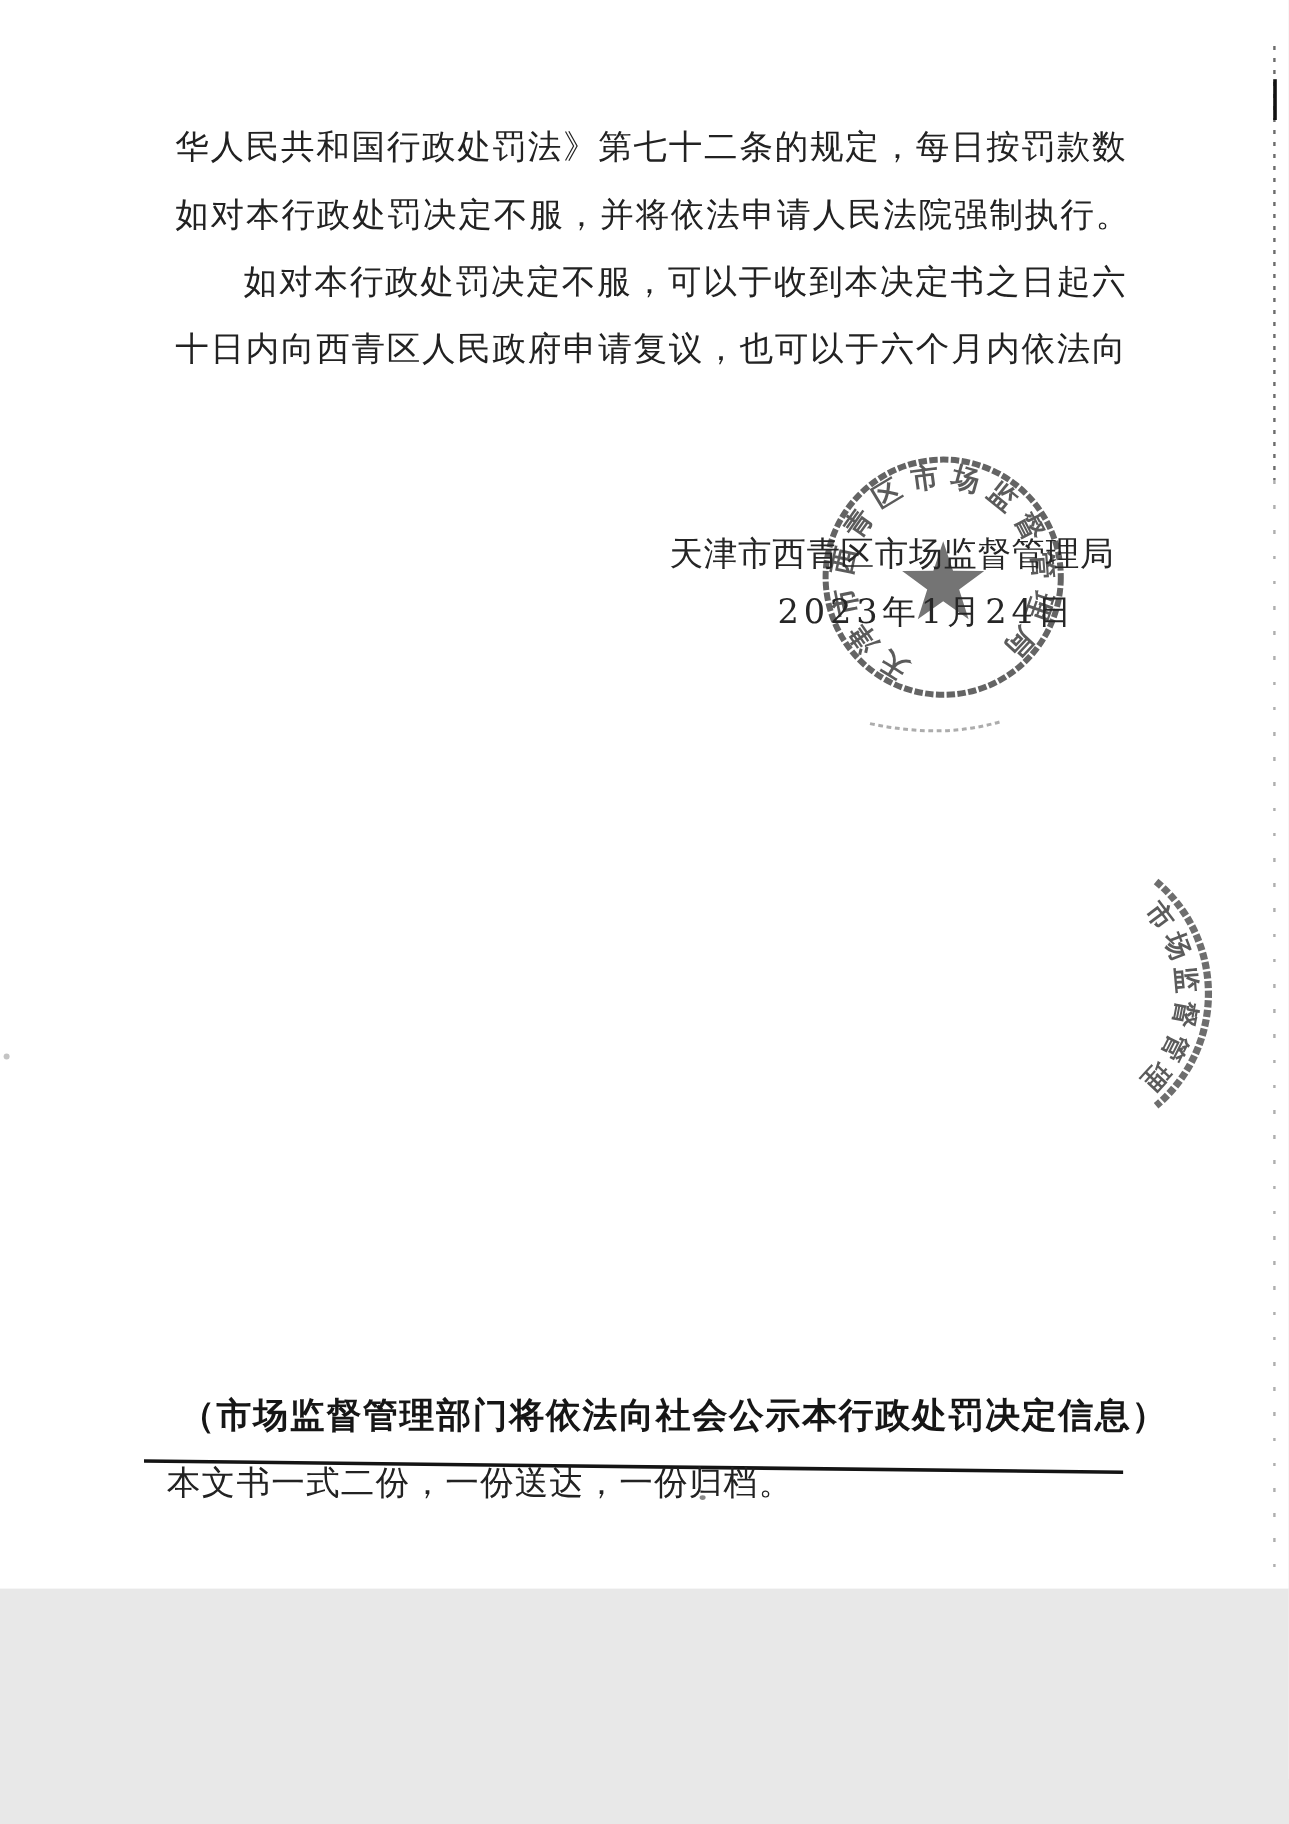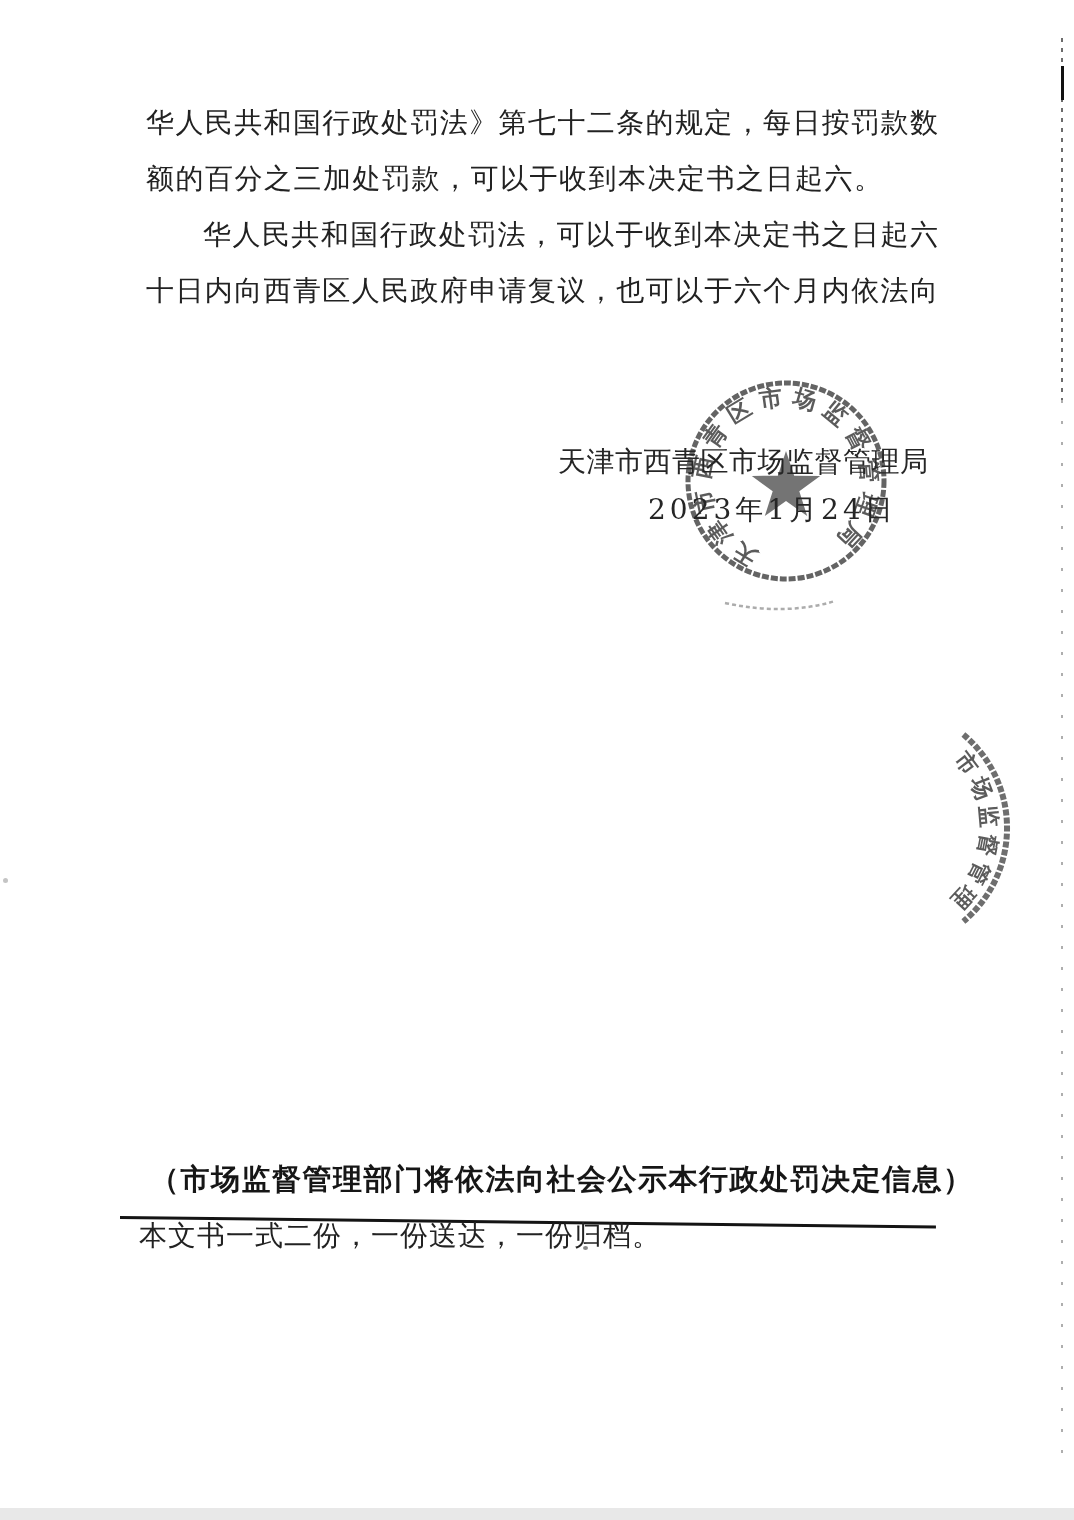--- a/index.html
+++ b/index.html
@@ -1,17 +1,17 @@
 <!DOCTYPE html>
 <html><head>
 <meta charset="utf-8">
 <style>
   html,body{margin:0;padding:0;background:#e8e8e8;}
   .page{
-    position:relative;width:1074px;height:1508px;background:#ffffff;
+    position:relative;width:1074px;height:1324px;background:#ffffff;
     margin:0 auto;overflow:hidden;
     font-family:"DejaVu Serif","Liberation Serif",serif;
     color:#1e1e1e;
   }
   
   .body-text{position:absolute;left:146px;top:95px;width:792px;}
   .line{
     width:792px;box-sizing:border-box;
     font-size:28px;line-height:56px;letter-spacing:1.5px;
     white-space:nowrap;color:#222;
@@ -46,22 +46,22 @@
   .speck-1{left:583px;top:1246px;width:5px;height:4px;opacity:.7;}
   .speck-2{left:3px;top:878px;width:5px;height:5px;opacity:.35;}
 </style>
 </head>
 <body>
 
 <div class="page">
 
   <div class="body-text">
     <div class="line just">华人民共和国行政处罚法》第七十二条的规定，每日按罚款数</div>
-    <div class="line">额的百分之三加处罚款，可以于收到本决定书之日起六。</div>
-    <div class="line just indent">华人民共和国行政处罚法，可以于收到本决定书之日起六</div>
+    <div class="line">如对本行政处罚决定不服，并将依法申请人民法院强制执行。</div>
+    <div class="line just indent">如对本行政处罚决定不服，可以于收到本决定书之日起六</div>
     <div class="line just">十日内向西青区人民政府申请复议，也可以于六个月内依法向</div>
   </div>
 
   <svg class="seal-main" width="212" height="246" viewBox="0 0 212 246">
     <circle cx="106" cy="106" r="98" fill="none" stroke="#3d3d3d" stroke-width="5" stroke-dasharray="7 2" opacity="0.8"></circle>
     <path id="mainSealArc" d="M 80 177.4 A 76 76 0 1 1 156.9 162.5" fill="none"></path>
     <text class="seal-text" font-size="23" fill="#3f3f3f" opacity="0.85" letter-spacing="8">
       <textPath href="#mainSealArc">天津市西青区市场监督管理局</textPath>
     </text>
     <polygon points="106,76 114.2,100.7 140.2,100.9 119.3,116.3 127.2,141.1 106,126 84.8,141.1 92.7,116.3 71.8,100.9 97.8,100.7" fill="#4d4d4d" opacity="0.78"></polygon>

